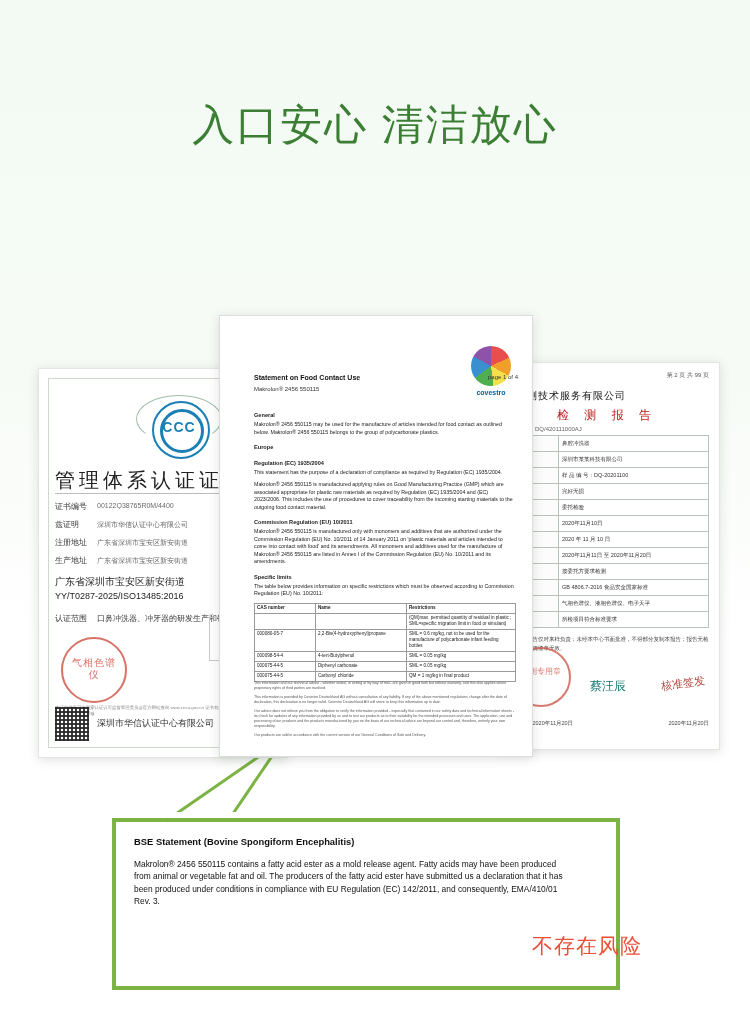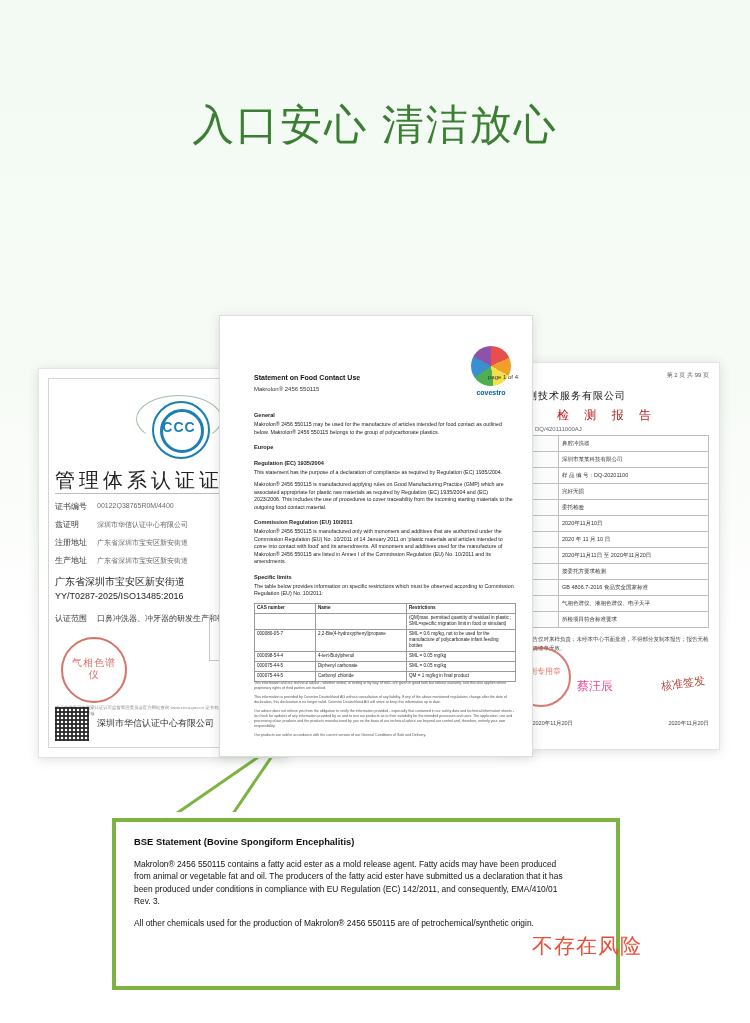--- a/index.html
+++ b/index.html
@@ -305,24 +305,24 @@
     position: absolute;
     left: 6px; top: 18px;
     width: 44px;
     text-align: center;
     font-size: 8px;
     color: #cf5a4c;
     line-height: 10px;
   }
   .doc-right .r-sign {
     position: absolute;
-    left: 80px;
+    left: 93px;
     bottom: 54px;
     font-size: 12px;
-    color: #ec4899;
+    color: #0f766e;
     font-family: "Liberation Serif", serif;
   }
   .doc-right .r-sign2 {
     position: absolute;
     right: 14px;
     bottom: 58px;
     font-size: 11px;
     color: #b04a3e;
     transform: rotate(-8deg);
   }
@@ -681,19 +681,18 @@
         <p>Our advice does not relieve you from the obligation to verify the information provided - especially that contained in our safety data and technical information sheets - its check for updates of any information provided by us and to test our products as to their suitability for the intended processes and uses. The application, use and processing of our products and the products manufactured by you on the basis of our technical advice are beyond our control and, therefore, entirely your own responsibility.</p>
         <p>Our products are sold in accordance with the current version of our General Conditions of Sale and Delivery.</p>
       </div>
     </div>
   </div>
 
   <div class="callout">
     <div class="cb">
       <h3>BSE Statement (Bovine Spongiform Encephalitis)</h3>
       <p>Makrolon® 2456 550115 contains a fatty acid ester as a mold release agent. Fatty acids may have been produced from animal or vegetable fat and oil. The producers of the fatty acid ester have submitted us a declaration that it has been produced under conditions in compliance with EU Regulation (EC) 142/2011, and consequently, EMA/410/01 Rev. 3.</p>
-      <p>All other chemicals used for the production of Makrolon® 2456 550115 are of petrochemical/synthetic origin.</p>
     </div>
   </div>
 
   <div class="risk-label">不存在风险</div>
 
 </div>
 
 </body></html>

